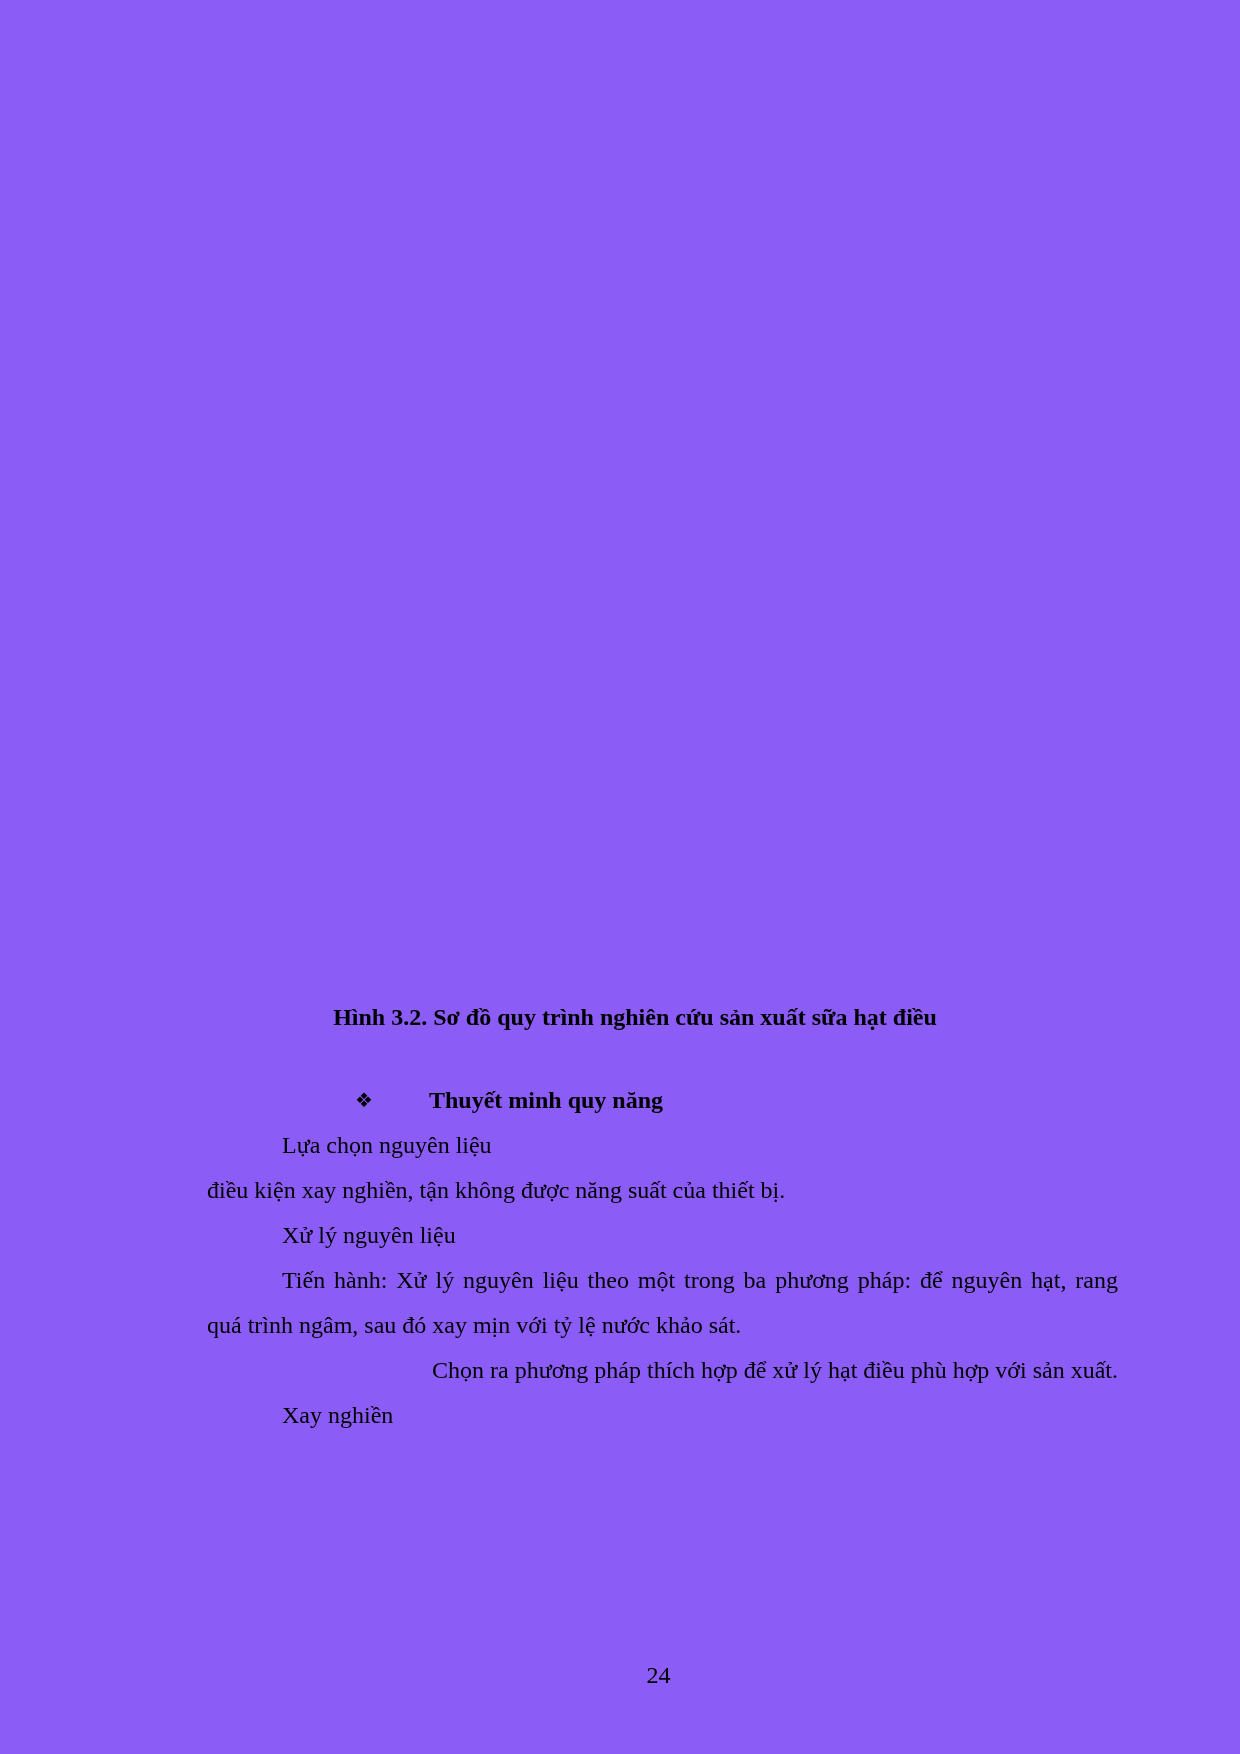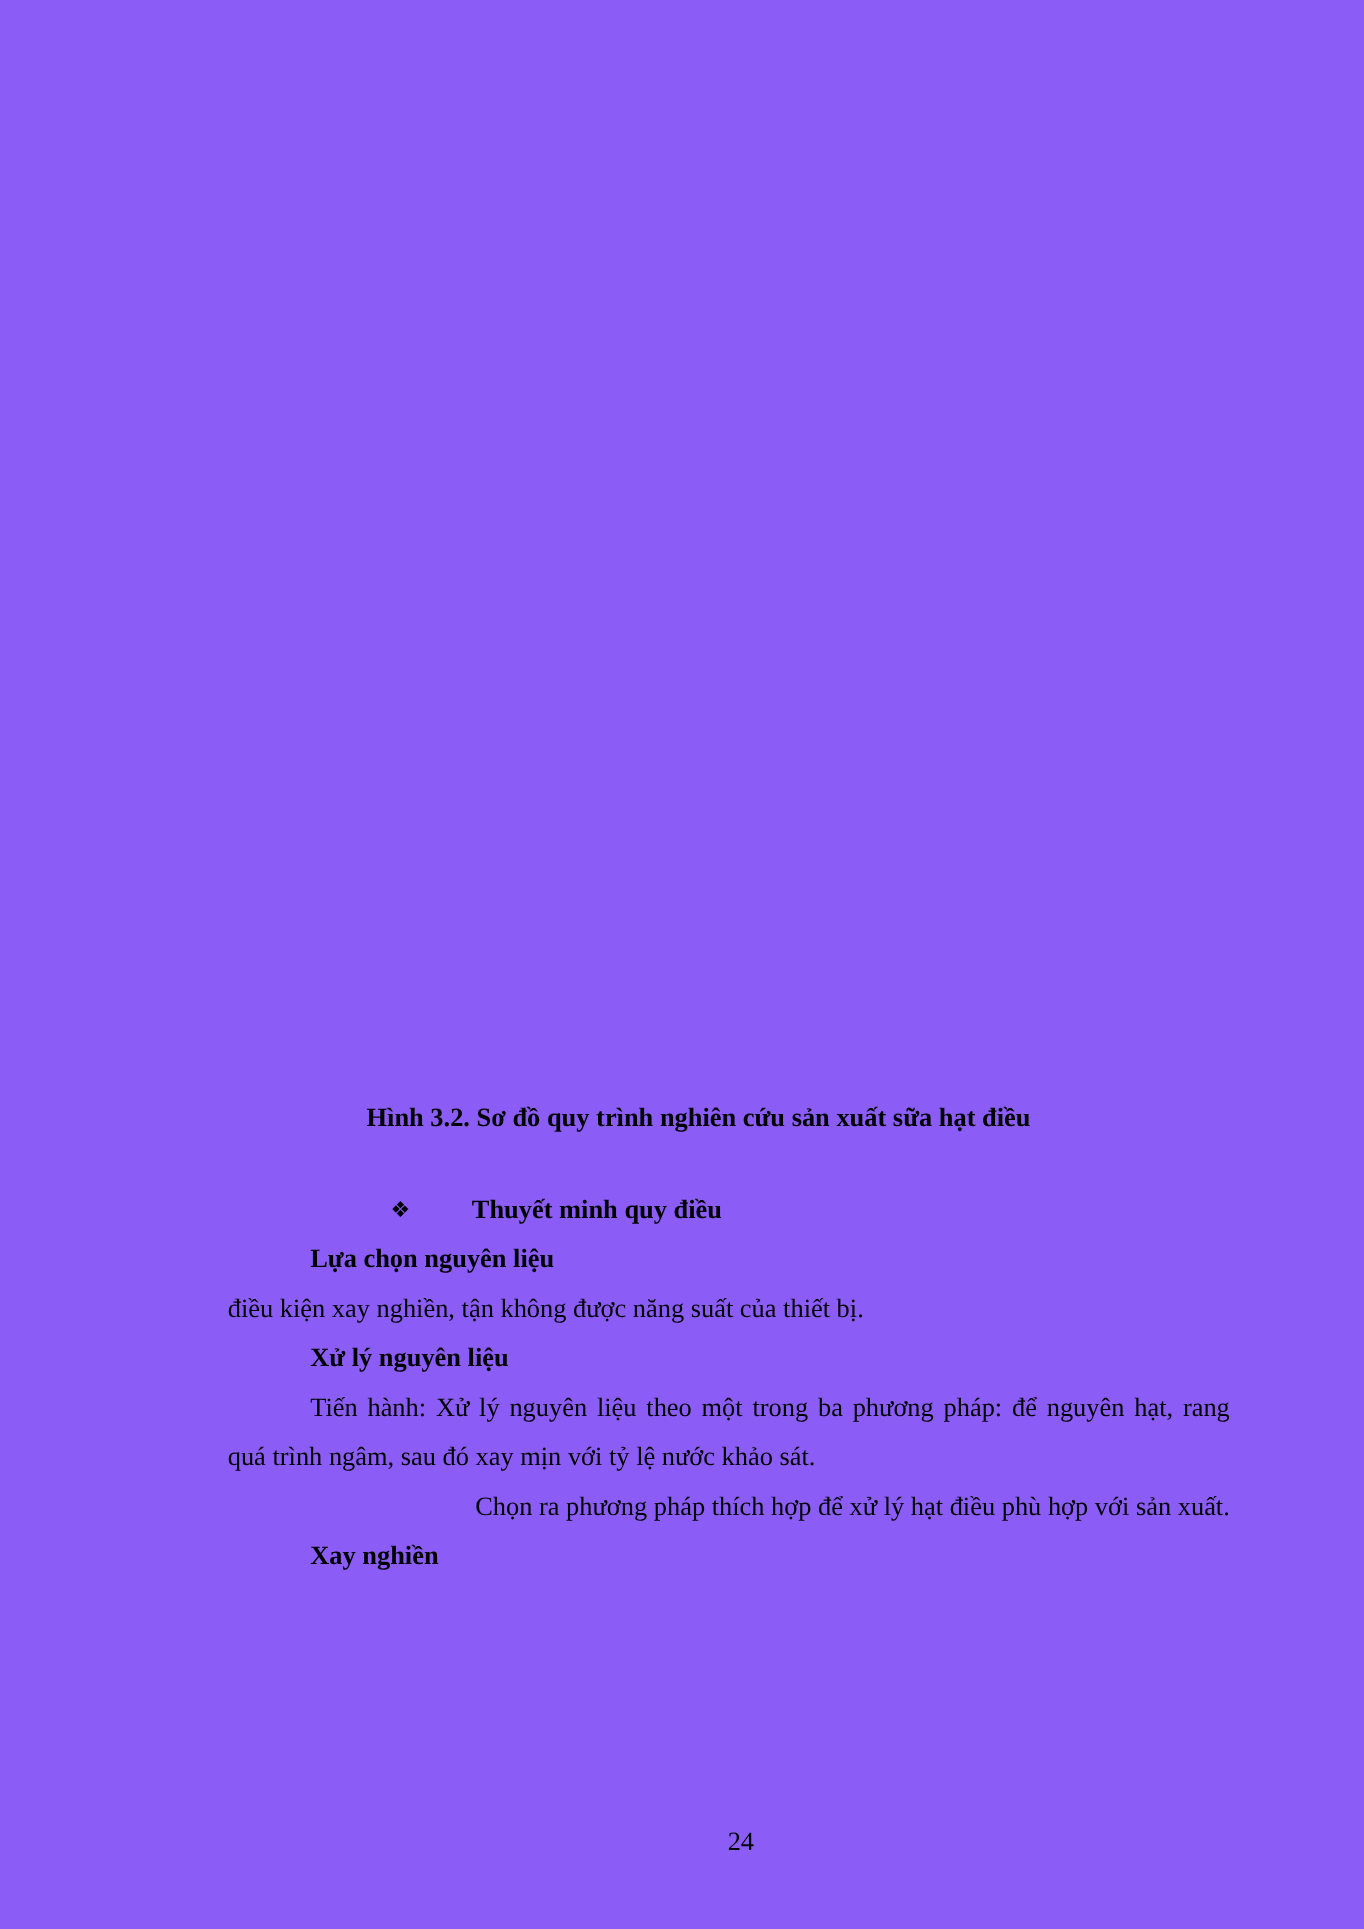--- a/index.html
+++ b/index.html
@@ -41,60 +41,60 @@
     padding-left: 148px;
   }
   .bullet-icon {
     font-family: "DejaVu Sans", sans-serif;
     font-size: 20px;
     display: inline-block;
     margin-right: 56px;
     transform: translateY(-1px);
   }
   .heading {
-    font-weight: bold;
+    font-weight: normal;
     padding-left: 75px;
   }
   .jline {
     white-space: normal;
     text-align: justify;
     text-align-last: justify;
     overflow: hidden;
   }
   .indent {
     text-indent: 75px;
     text-align: right;
   }
   .sup {
     vertical-align: super;
     font-size: 0.62em;
     line-height: 0;
   }
   .footer {
     position: absolute;
-    left: 218px;
+    left: 203px;
     top: 1660px;
     width: 911px;
     text-align: center;
     line-height: 30px;
   }
 </style>
 </head>
 <body>
 
 <div class="page">
 
   <div class="textblock">
 
     <div class="line caption">Hình 3.2. Sơ đồ quy trình nghiên cứu sản xuất sữa hạt điều</div>
 
     <div class="spacer"></div>
 
     <div class="line bullet-line">
-      <span class="bullet-icon">❖</span><span>Thuyết minh quy điều</span>
+      <span class="bullet-icon">❖</span><span>Thuyết minh quy năng</span>
     </div>
 
     <div class="line heading">Lựa chọn nguyên liệu</div>
 
 
     <div class="line">điều kiện xay nghiền, tận không được năng suất của thiết bị.</div>
 
     <div class="line heading">Xử lý nguyên liệu</div>
 
     <div class="line jline indent">Tiến hành: Xử lý nguyên liệu theo một trong ba phương pháp: để nguyên hạt, rang</div>

